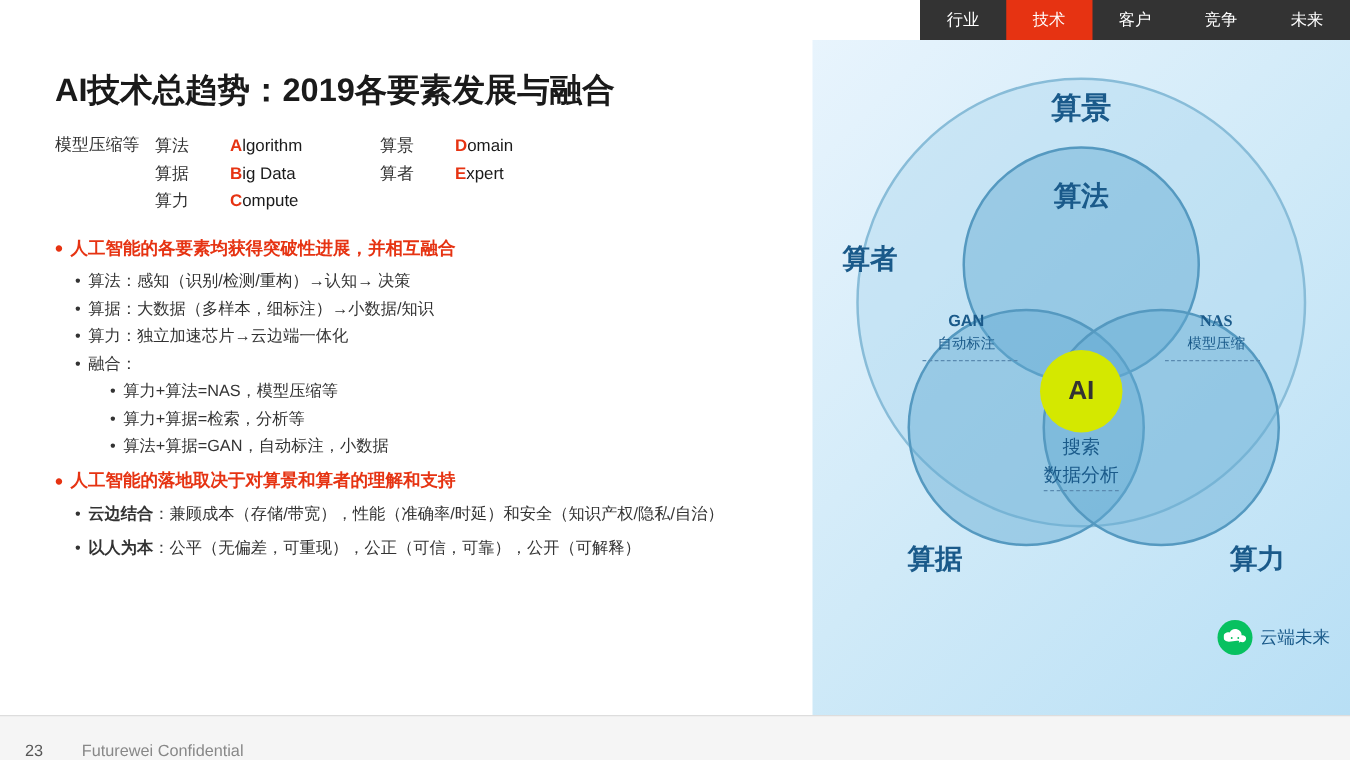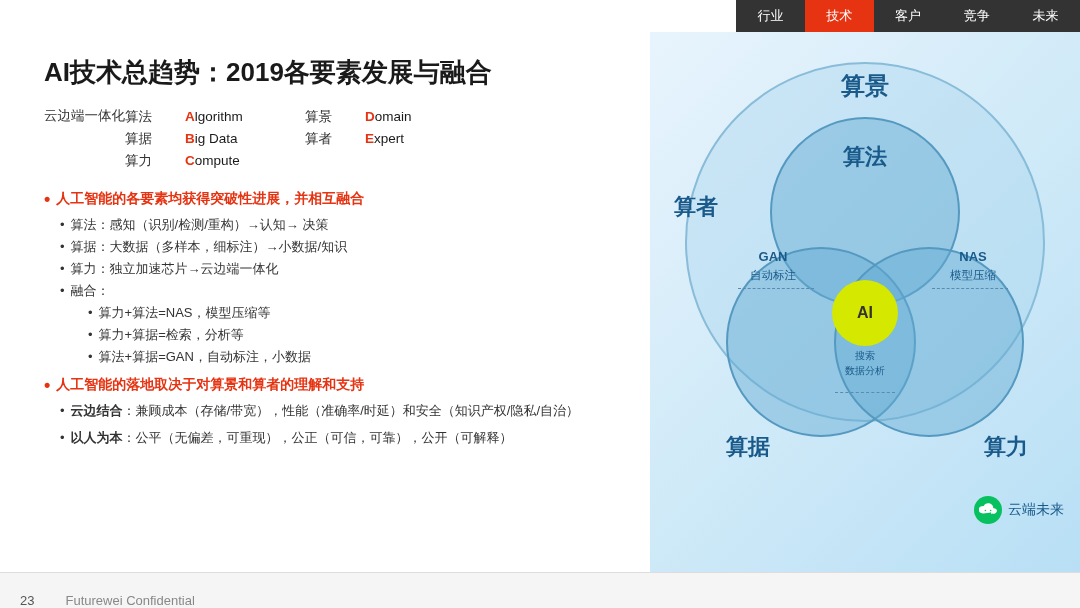--- a/index.html
+++ b/index.html
@@ -208,21 +208,21 @@
   <div class="nav-item">客户</div>
   <div class="nav-item">竞争</div>
   <div class="nav-item">未来</div>
 </div>
 
 <div class="main-content">
 
   <div class="page-title">AI技术总趋势：2019各要素发展与融合</div>
 
   <div class="elements-table">
-    <div class="elements-label">云边端一体化</div>
+    <div class="elements-label">模型压缩等</div>
     <div class="elements-grid">
       <div class="elem-cn">算法</div>
       <div class="elem-en"><span class="first-letter">A</span>lgorithm</div>
       <div class="elem-cn">算景</div>
       <div class="elem-en"><span class="first-letter">D</span>omain</div>
 
       <div class="elem-cn">算据</div>
       <div class="elem-en"><span class="first-letter">B</span>ig Data</div>
       <div class="elem-cn">算者</div>
       <div class="elem-en"><span class="first-letter">E</span>xpert</div>
@@ -306,36 +306,36 @@
   <div style="position:absolute; top:215px; left:76px; width:190px; height:190px; border-radius:50%; background:rgba(100,170,210,0.45); border:2px solid #5599c0;"></div>
 
   <div style="position:absolute; top:215px; right:56px; width:190px; height:190px; border-radius:50%; background:rgba(100,170,210,0.45); border:2px solid #5599c0;"></div>
 
   <div style="position:absolute; top:215px; left:100px; font-size:11.5px; color:#1a5a8a; text-align:center; line-height:1.5; z-index:8;">
     <div style="font-weight:bold; font-size:13px;">GAN</div>
     <div>自动标注</div>
   </div>
 
   <div style="position:absolute; top:215px; right:84px; font-size:11.5px; color:#1a5a8a; text-align:center; line-height:1.5; z-index:8;">
-    <div style="font-weight:bold; font-size:13px;">NAS</div>
+    <div style="font-weight:bold; font-size:13px;font-family:Liberation Serif, serif;">NAS</div>
     <div>模型压缩</div>
   </div>
 
   <div style="position:absolute; top:256px; left:88px; width:76px; border-top:1px dashed #5a8ab0; z-index:9;"></div>
 
   <div style="position:absolute; top:256px; right:72px; width:76px; border-top:1px dashed #5a8ab0; z-index:9;"></div>
 
-  <div style="position:absolute; top:316px; left:50%; transform:translateX(-50%); font-size:10px; color:#1a5a8a; text-align:center; line-height:1.5; z-index:8;">
+  <div style="position:absolute; top:316px; left:50%; transform:translateX(-50%); font-size:15px; color:#1a5a8a; text-align:center; line-height:1.5; z-index:8;font-family:Liberation Mono, monospace;">
     <div>搜索</div>
     <div>数据分析</div>
   </div>
 
   <div style="position:absolute; top:360px; left:50%; transform:translateX(-50%); width:60px; border-top:1px dashed #5a8ab0; z-index:9;"></div>
 
-  <div style="position:absolute; top:248px; left:50%; transform:translateX(-50%); width:66px; height:66px; border-radius:50%; background:#d4e800; display:flex; align-items:center; justify-content:center; font-size:16px; font-weight:bold; color:#333; z-index:10;">AI</div>
+  <div style="position:absolute; top:248px; left:50%; transform:translateX(-50%); width:66px; height:66px; border-radius:50%; background:#d4e800; display:flex; align-items:center; justify-content:center; font-size:21px; font-weight:bold; color:#333; z-index:10;">AI</div>
 
   <div class="diag-label" style="bottom:110px; left:76px; font-size:22px;">算据</div>
 
   <div class="diag-label" style="bottom:110px; right:52px; font-size:22px;">算力</div>
 
   <div class="wechat-area">
     <div class="wechat-icon">
       <svg width="18" height="18" viewBox="0 0 24 24" fill="white">
         <path d="M8.5 13.5a1 1 0 1 0 0-2 1 1 0 0 0 0 2zm7 0a1 1 0 1 0 0-2 1 1 0 0 0 0 2zm-10 3c-3.3 0-6-2.2-6-5s2.7-5 6-5c.3 0 .6 0 .9.1C7.3 4.5 9.5 3 12 3c3.9 0 7 2.7 7 6 0 .2 0 .4-.1.6.3 0 .7-.1 1-.1 2.2 0 4 1.6 4 3.5S22.1 17 19.9 17c-.7 0-1.4-.2-2-.5L16 17.5l.5-1.5c-.4-.2-.8-.5-1.1-.9-.4.1-.9.4-1.4.4z"></path>
       </svg>

